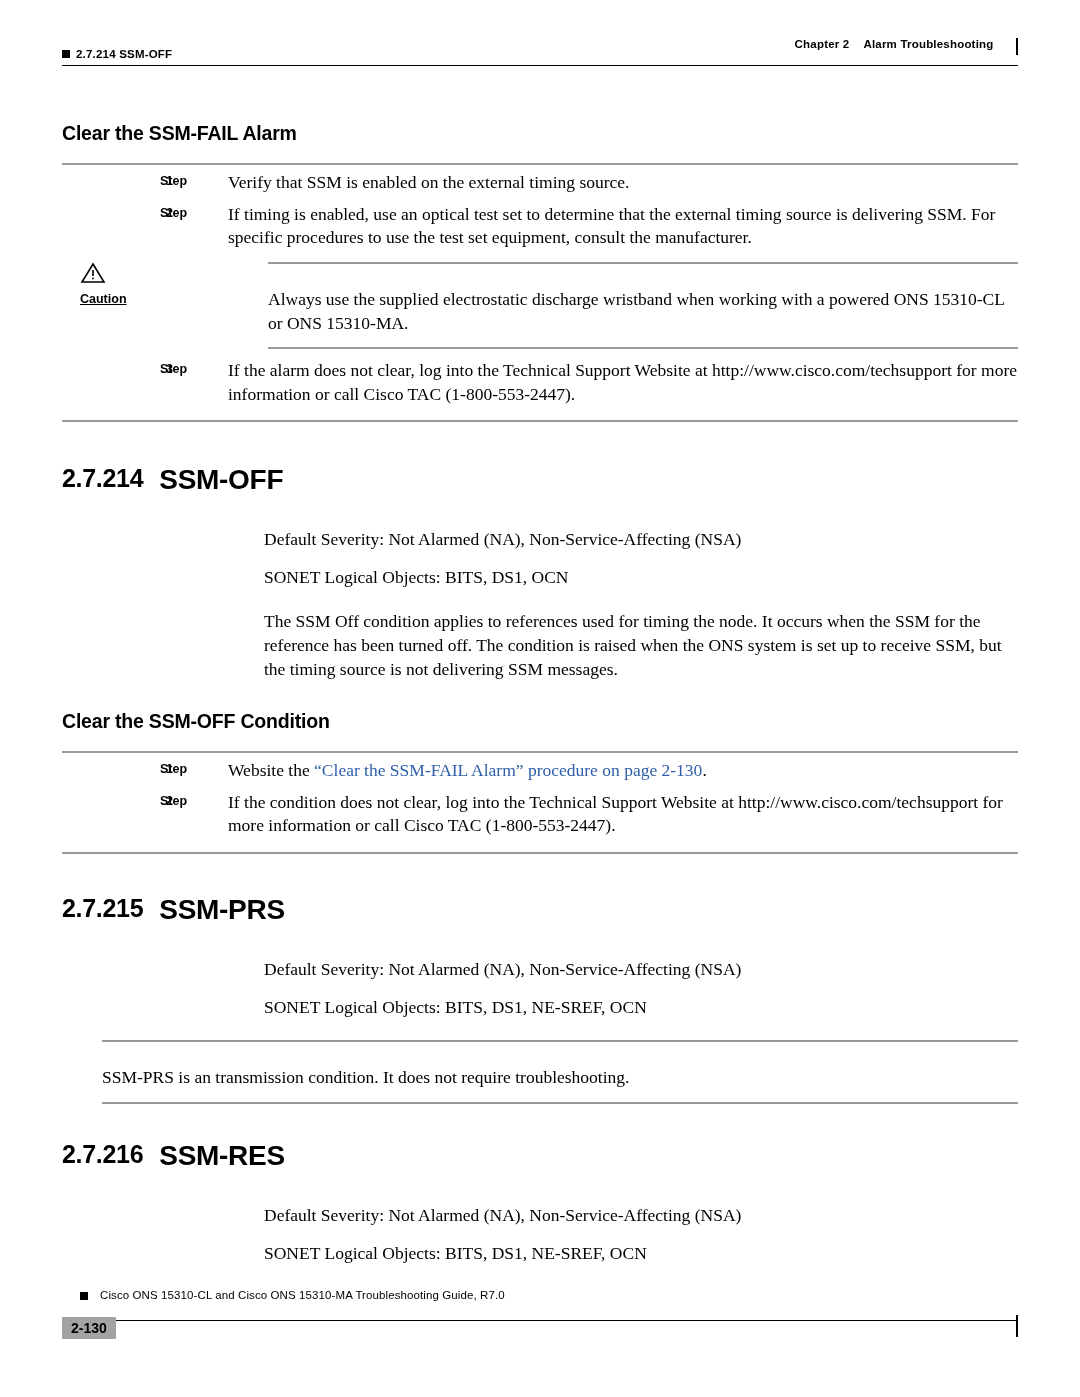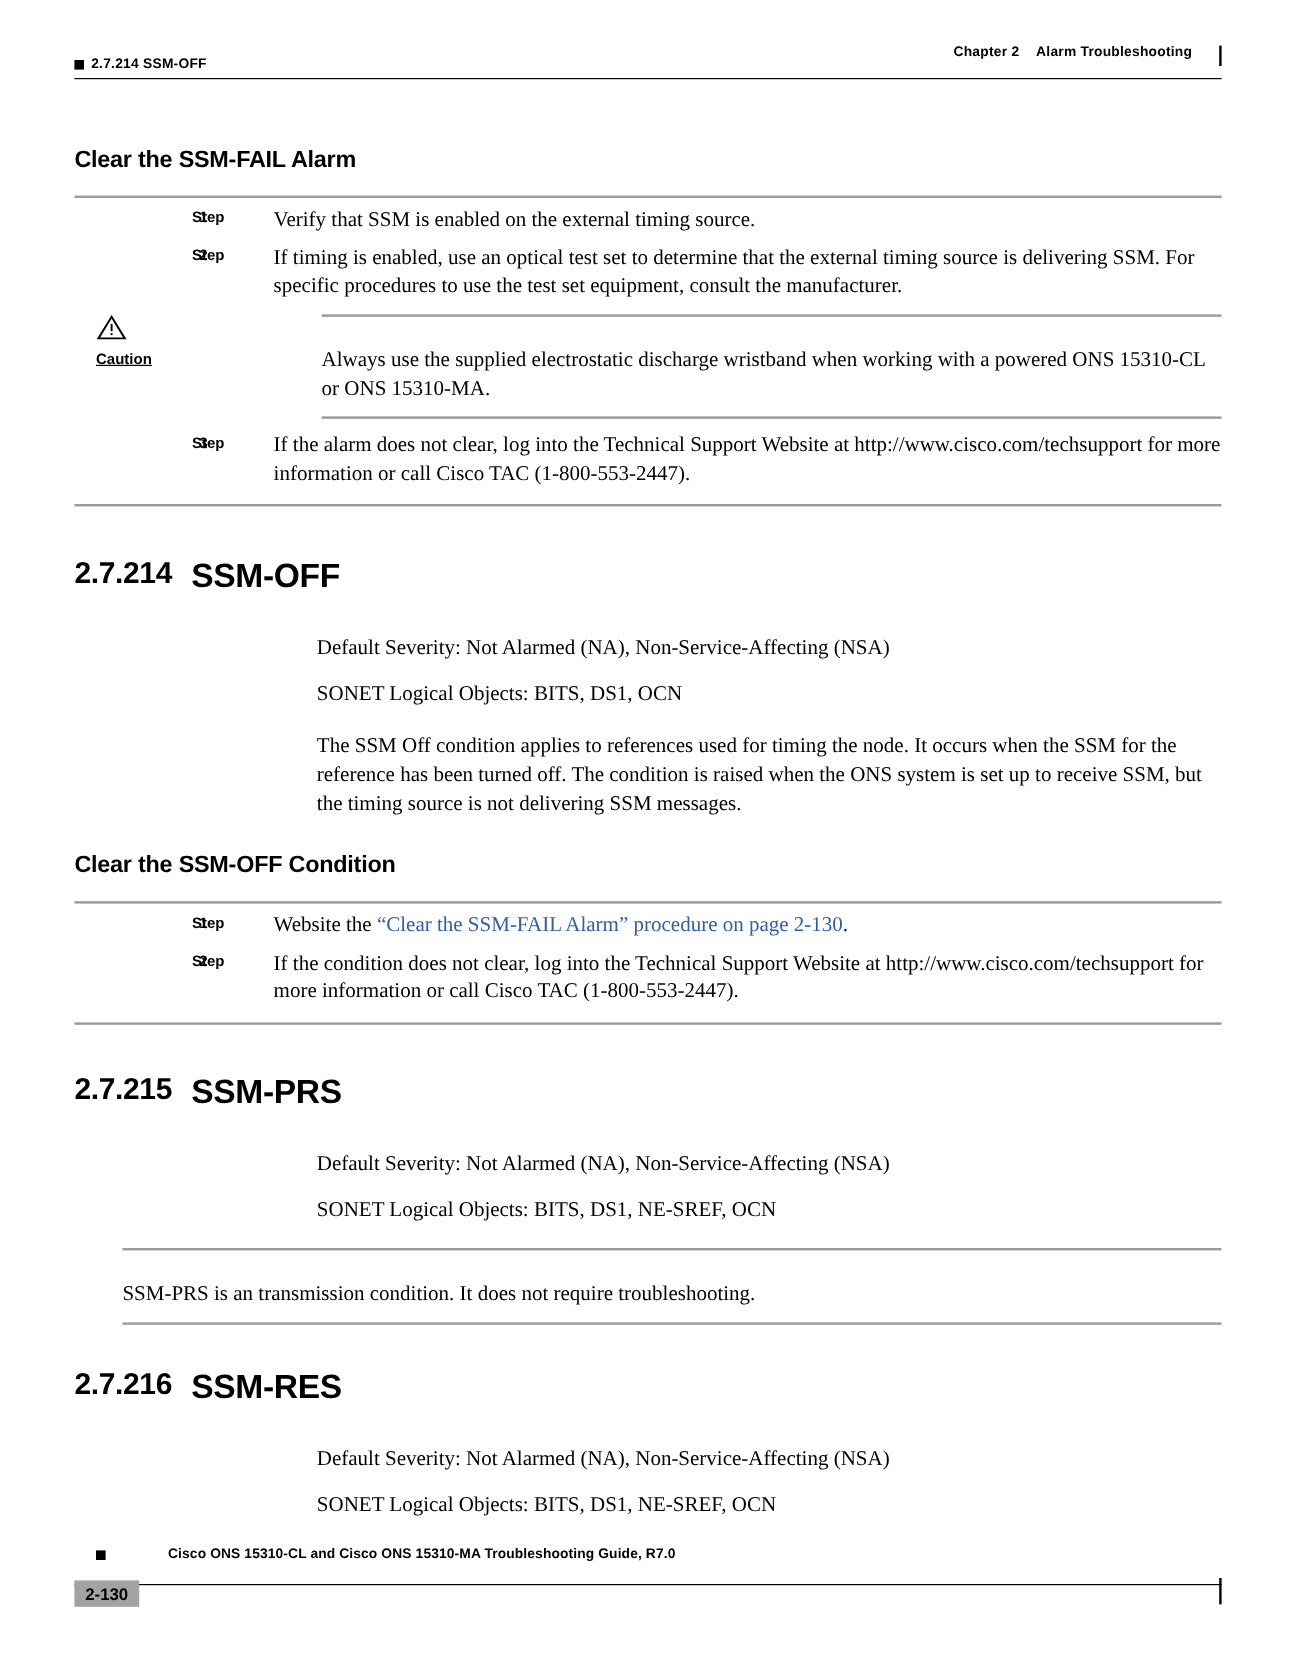--- a/index.html
+++ b/index.html
@@ -215,23 +215,22 @@
     right: 62px;
     bottom: 40px;
     height: 40px;
   }
   .footer-title {
     position: absolute;
     left: 38px;
     top: -28px;
     font-family: "Liberation Sans", sans-serif;
     font-size: 11.5px;
-    font-weight: bold;
+    font-weight: normal;
     letter-spacing: 0.1px;
-    margin-left: 40px;
   }
   .footer-sq {
     position: absolute;
     left: 18px;
     top: -25px;
     width: 8px;
     height: 8px;
     background: #000;
   }
   .page-num {

